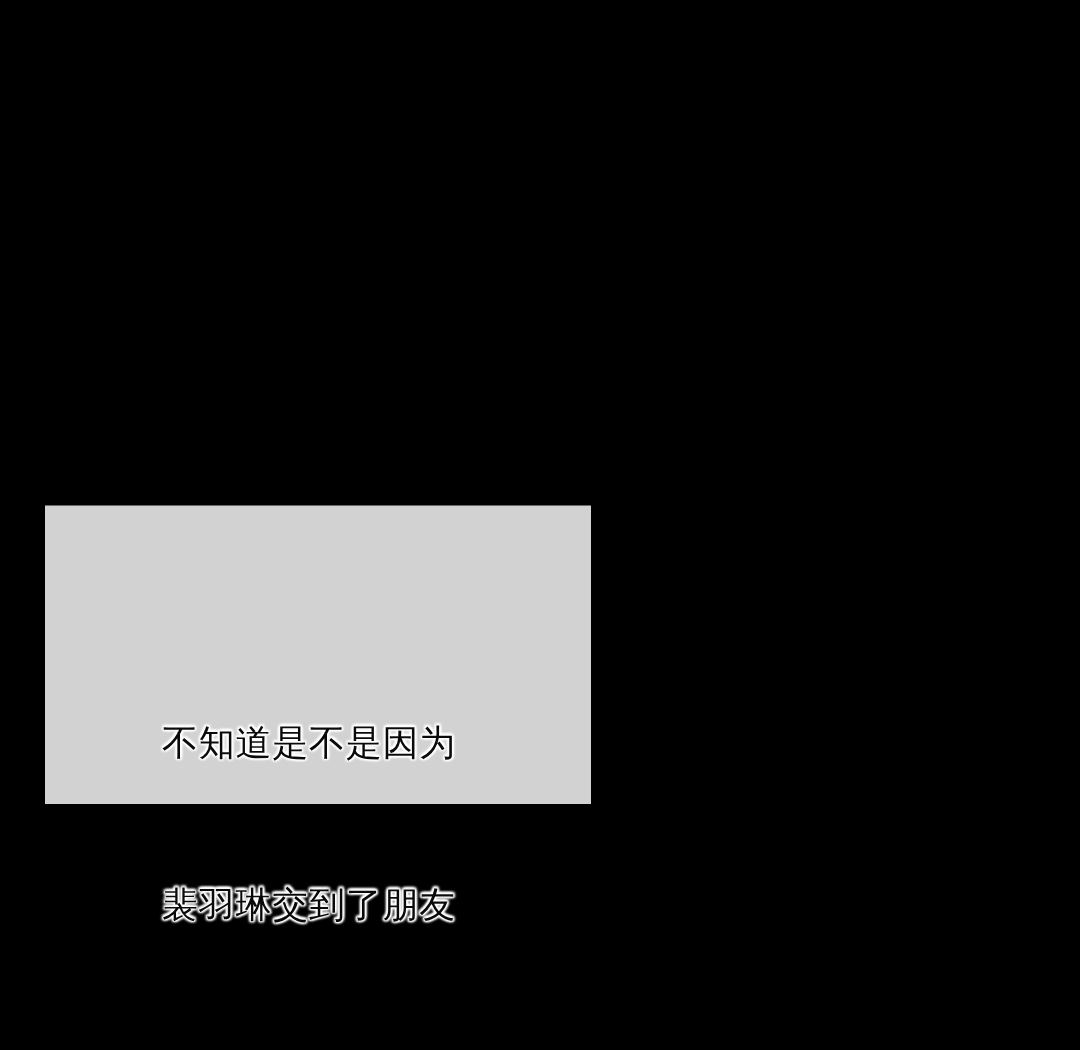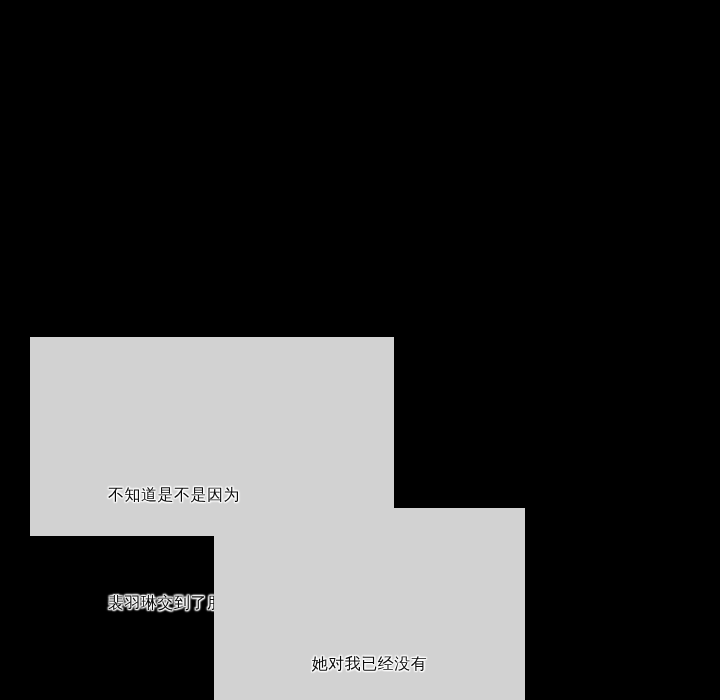--- a/index.html
+++ b/index.html
@@ -36,21 +36,21 @@
   #panel-lower {
     left: 214px;
     top: 508px;
     width: 311px;
     height: 192px;
   }
 
   .caption {
     position: absolute;
     color: #0a0a0a;
-    font-size: 16px;
+    font-size: 24px;
     line-height: 36px;
     font-weight: 400;
     letter-spacing: 0.5px;
     white-space: pre;
     -webkit-text-stroke: 0.6px #ffffff;
     paint-order: stroke fill;
     text-shadow:
        1px  0   1.6px #ffffff,
       -1px  0   1.6px #ffffff,
        0    1px 1.6px #ffffff,
@@ -85,20 +85,14 @@
 
 <div id="comic-stage">
 
   <div class="panel" id="panel-upper">
     <div class="caption" id="caption-upper">
       <span class="caption-line">不知道是不是因为</span>
       <span class="caption-line">裴羽琳交到了朋友</span>
     </div>
   </div>
 
-  <div class="panel" id="panel-lower">
-    <div class="caption" id="caption-lower">
-      <span class="caption-line">她对我已经没有</span>
-      
-    </div>
-  </div>
 
 </div>
 
 </body></html>

